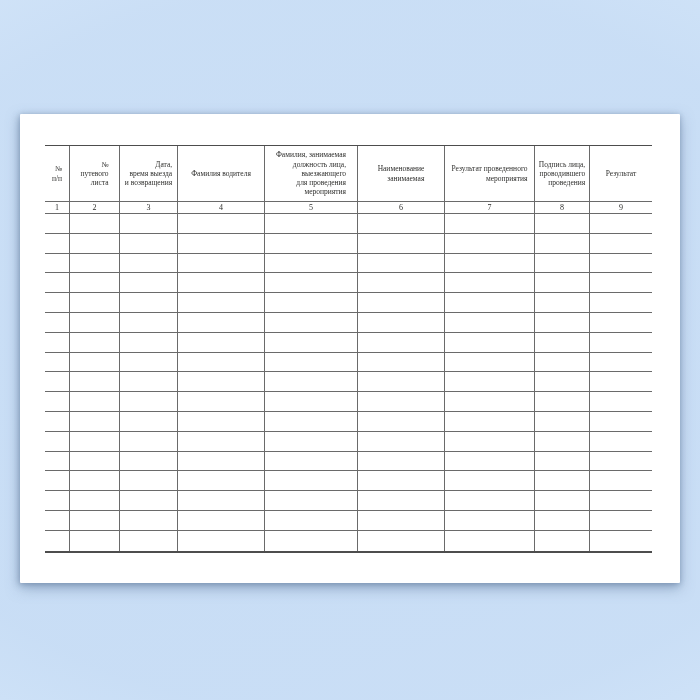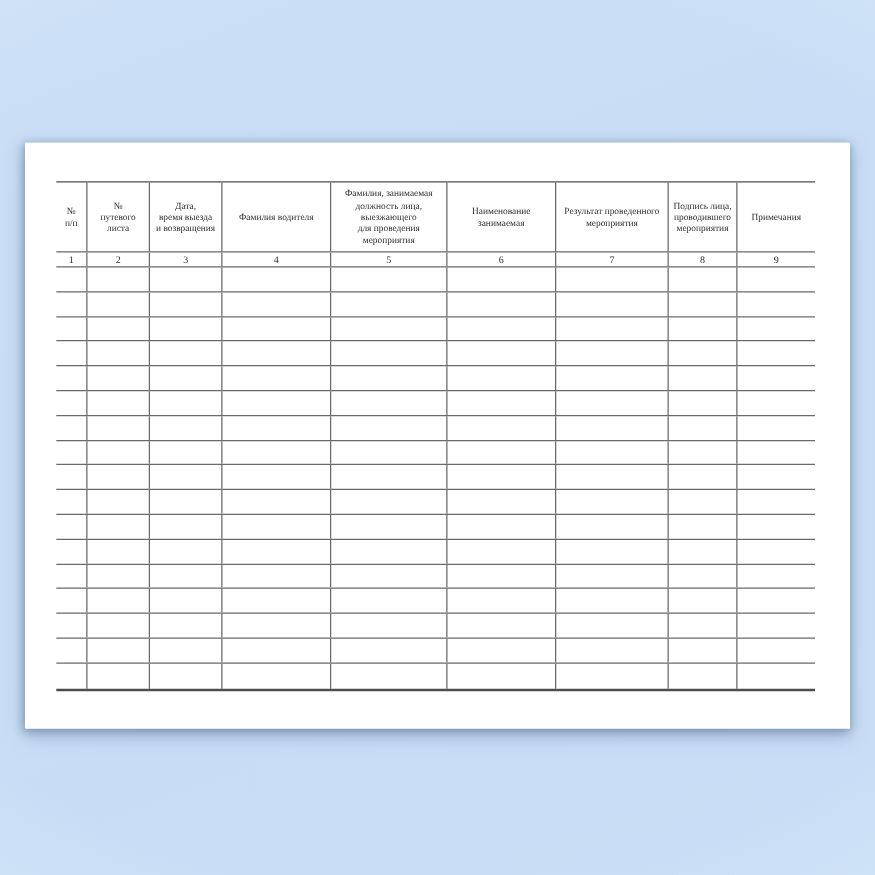--- a/index.html
+++ b/index.html
@@ -54,20 +54,21 @@
   }
   .cell:last-child { border-right: none; }
 
   .hrow { height: 56px; }
   .hcell {
     font-size: 7.5px;
     line-height: 9.3px;
     color: var(--ink, #2e2e2c);
     white-space: pre-line;
     padding: 0 2px;
+    text-align: right;
   }
 
   .nrow { height: 12px; }
   .ncell {
     font-size: 8px;
     line-height: 11px;
     color: var(--ink, #2e2e2c);
   }
 
   .drow { height: 19.8px; }
@@ -92,22 +93,22 @@
 должность лица,
 выезжающего
 для проведения
 мероприятия</div>
           <div class="cell hcell">Наименование
 занимаемая</div>
           <div class="cell hcell">Результат проведенного
 мероприятия</div>
           <div class="cell hcell">Подпись лица,
 проводившего
-мероприятия</div>
-          <div class="cell hcell">Примечания</div>
+проведения</div>
+          <div class="cell hcell">Результат</div>
         </div>
         <div class="trow nrow">
           <div class="cell ncell">1</div>
           <div class="cell ncell">2</div>
           <div class="cell ncell">3</div>
           <div class="cell ncell">4</div>
           <div class="cell ncell">5</div>
           <div class="cell ncell">6</div>
           <div class="cell ncell">7</div>
           <div class="cell ncell">8</div>

